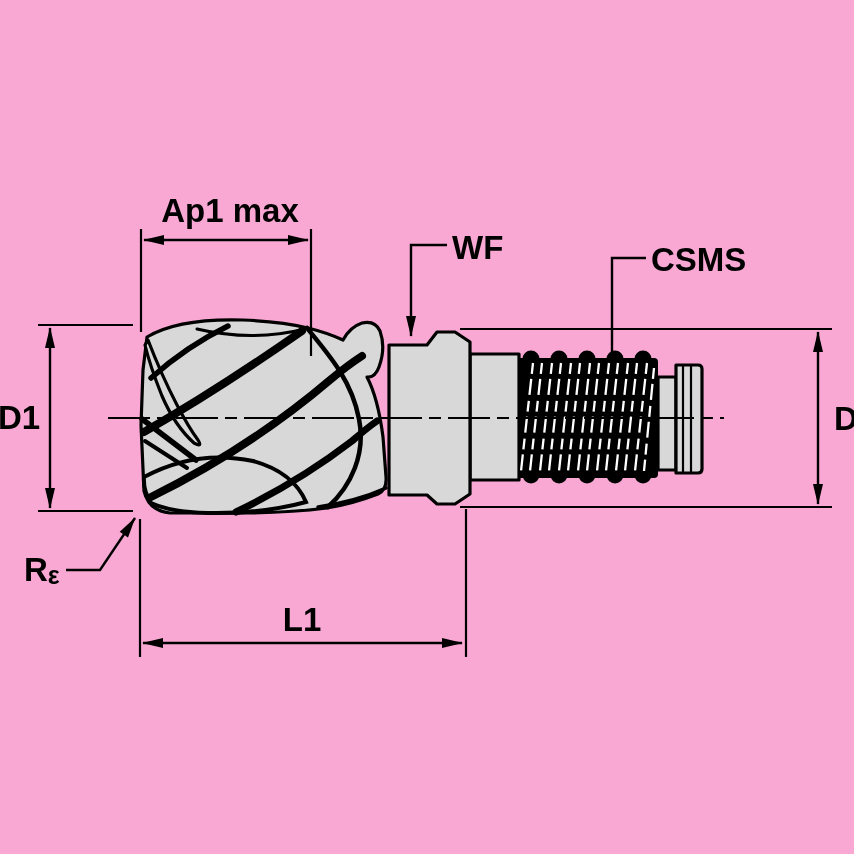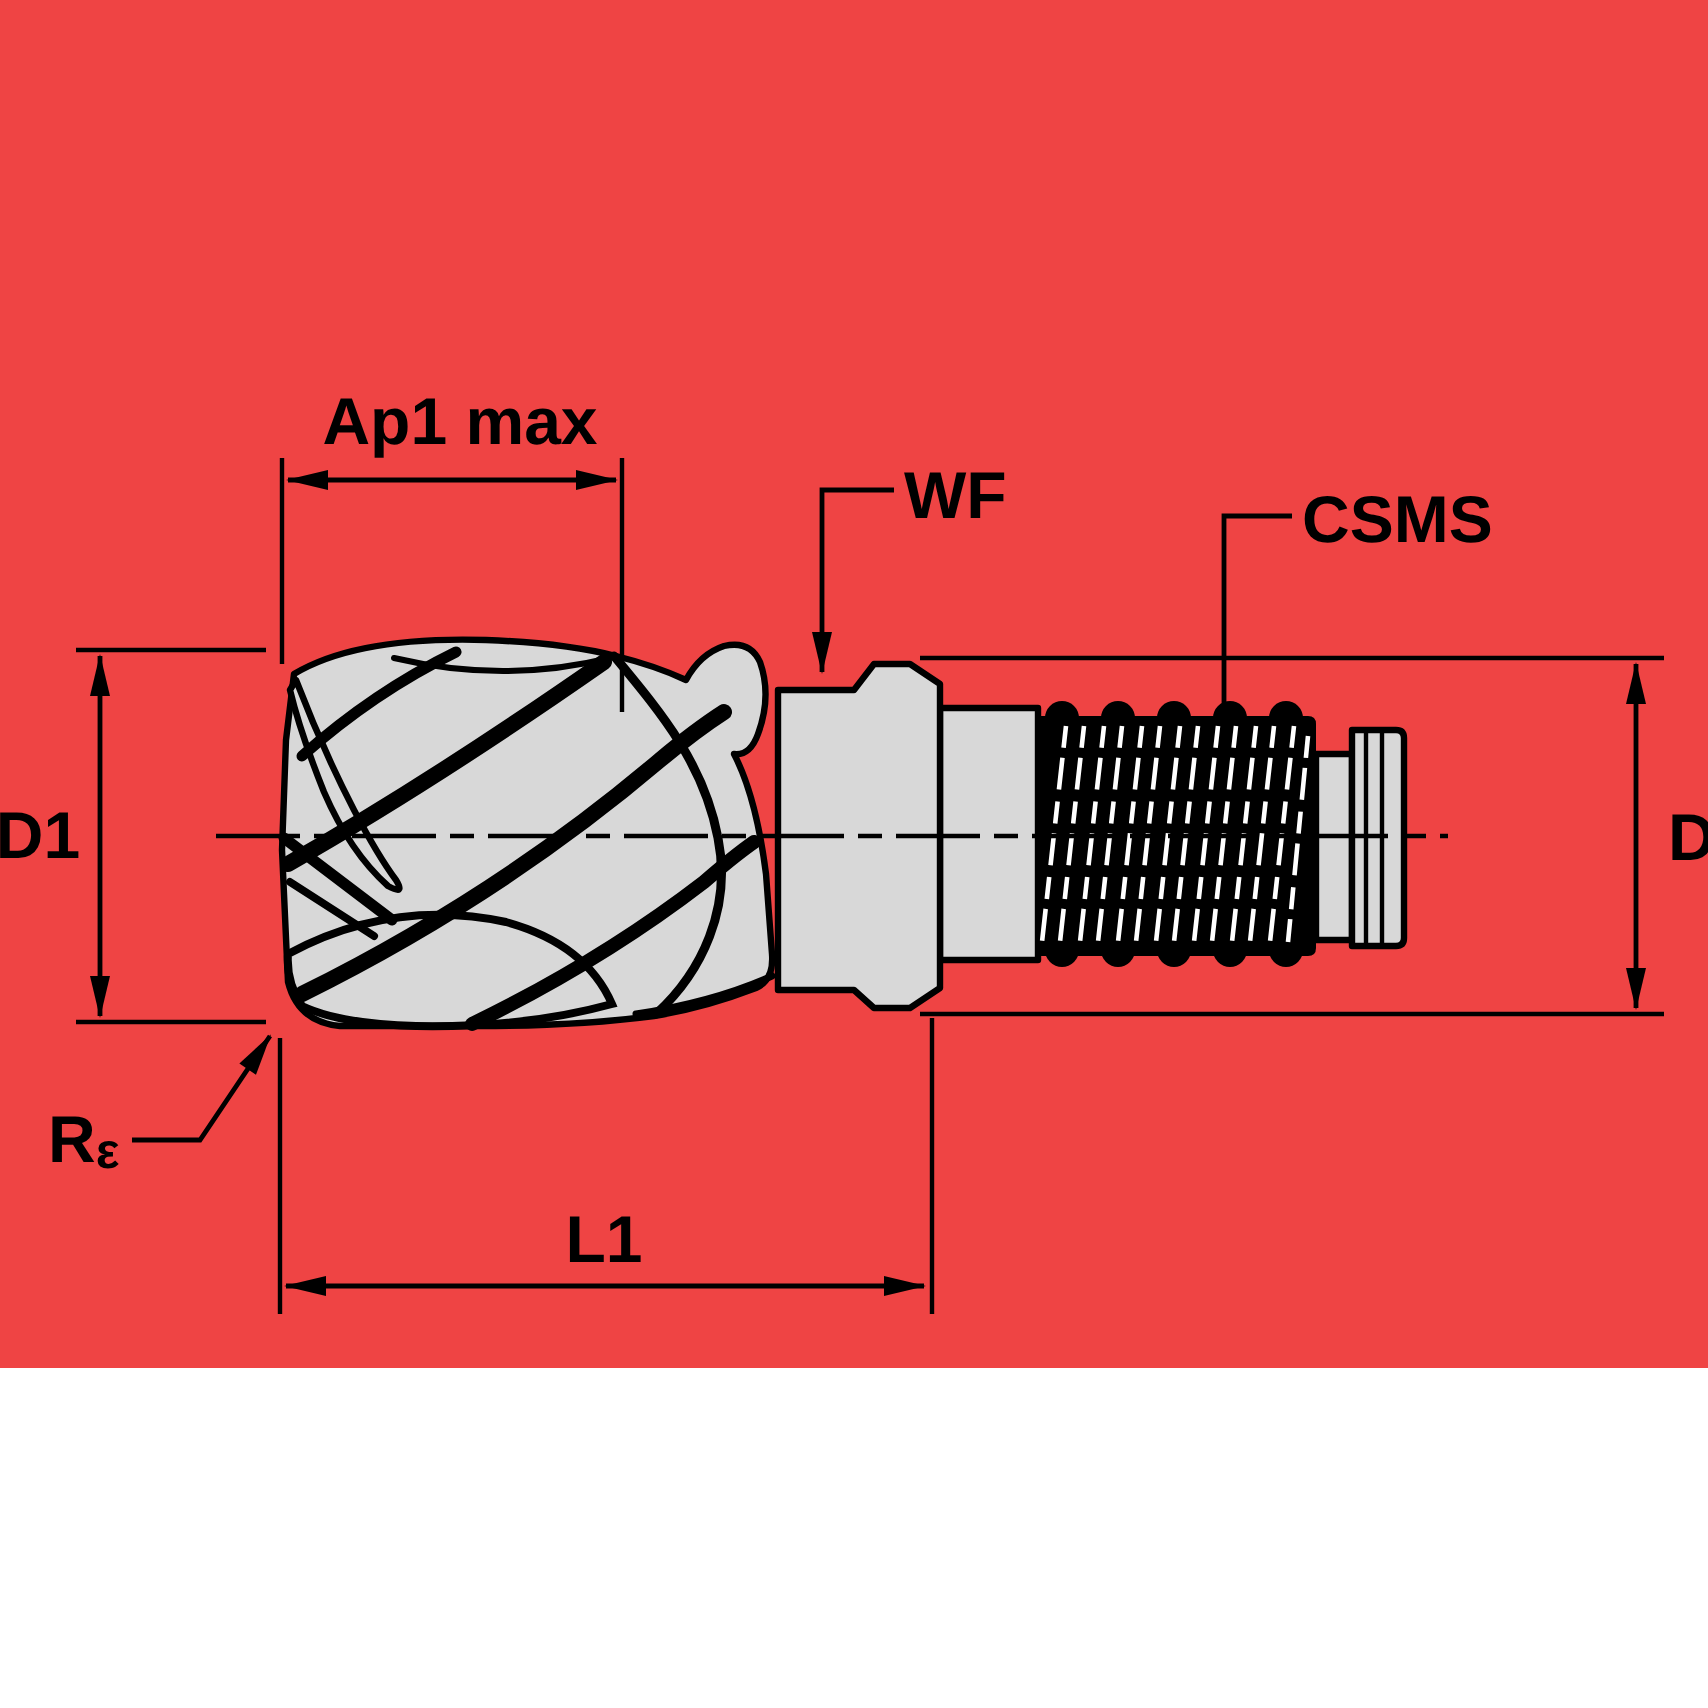--- a/index.html
+++ b/index.html
@@ -1,16 +1,16 @@
 <!DOCTYPE html>
 <html><head>
 <meta charset="utf-8">
 <style>
   html,body{margin:0;padding:0;background:#ffffff;}
-  .canvas{position:relative;width:854px;height:684px;background:#ef4444;overflow:hidden;
+  .canvas{position:relative;width:854px;height:854px;background:#f9a8d4;overflow:hidden;
           font-family:"Liberation Sans", sans-serif;}
   svg{display:block;}
   .outline{stroke:#000;stroke-width:3.2;stroke-linejoin:round;stroke-linecap:round;}
   .inner{stroke:#000;fill:none;stroke-linecap:round;}
   .dim{stroke:#000;stroke-width:2.4;fill:none;}
   .ext{stroke:#000;stroke-width:2.2;fill:none;}
   .centerline{stroke:#000;stroke-width:2.2;fill:none;stroke-dasharray:42 7 12 7;}
   .dim-label{font-family:"Liberation Sans", sans-serif;font-weight:bold;font-size:33px;fill:#000;}
   .dim-label .sub{font-size:25px;}
   .streak{fill:none;stroke-width:2.3;stroke-dasharray:11 5 16 6;}

